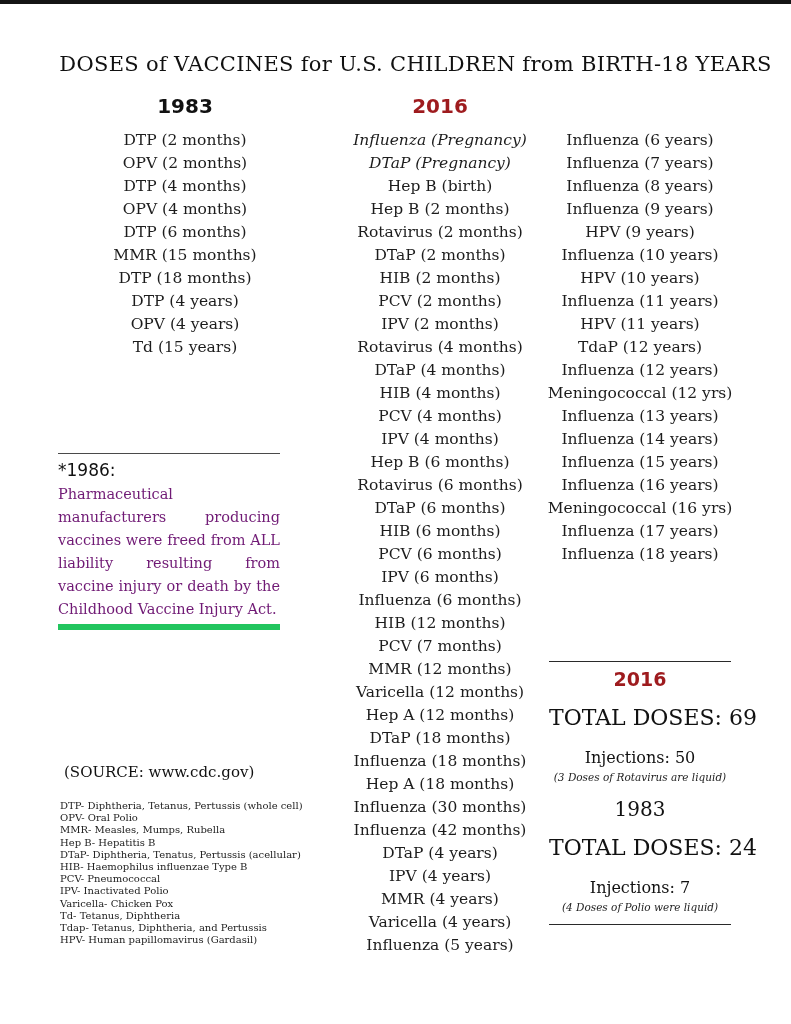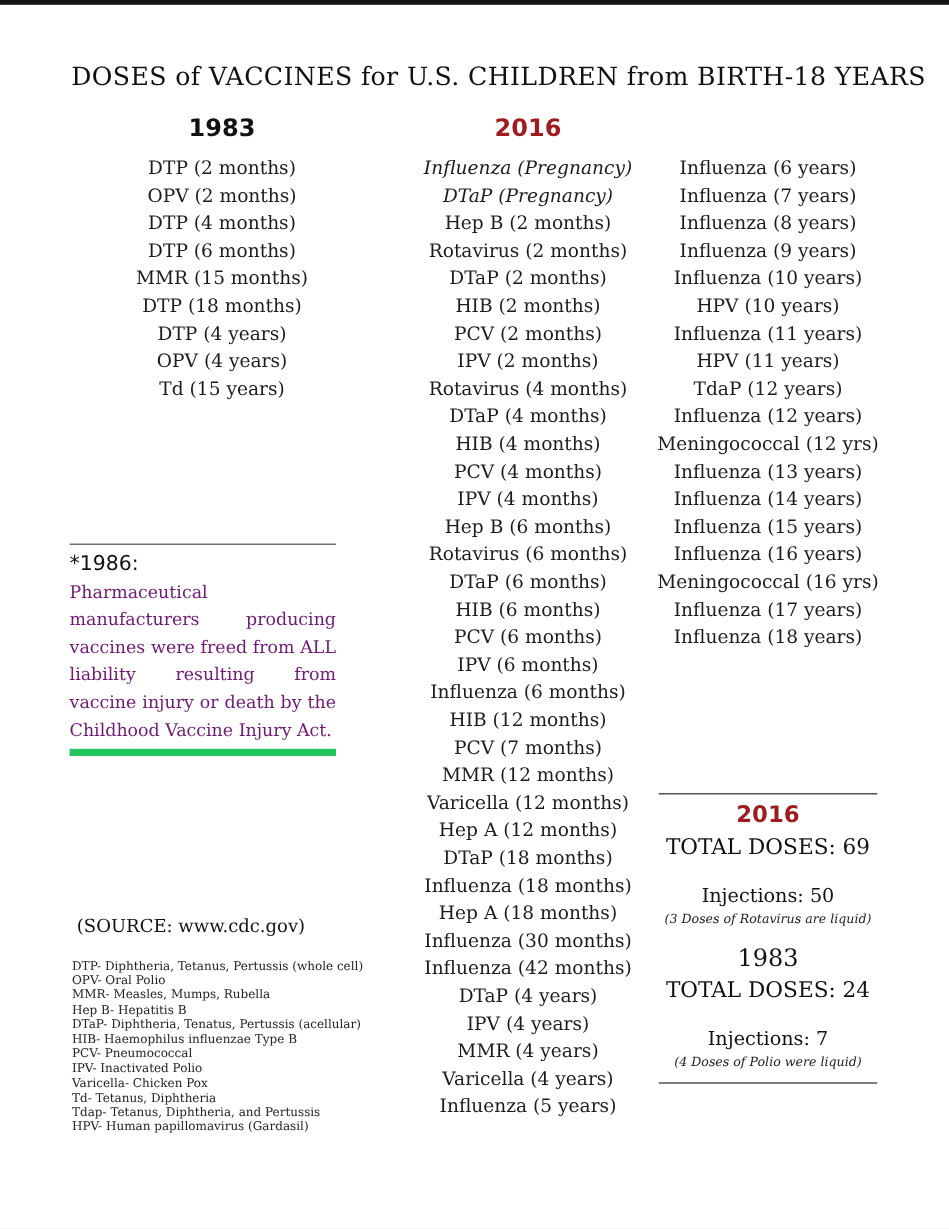--- a/index.html
+++ b/index.html
@@ -80,21 +80,21 @@
     text-align:center;
     padding:5px 0 10px 0;
   }
   .totals .year-2016{
     font-family:"DejaVu Sans", sans-serif;
     font-weight:bold;
     font-size:19px;
     color:var(--accent,#9e1b1e);
     line-height:24px;
   }
-  .totals .total-line{font-size:18px;line-height:21px;margin-top:5px;color:#111;white-space:nowrap;}
+  .totals .total-line{font-size:22px;line-height:21px;margin-top:16px;color:#111;white-space:nowrap;}
   .totals .inj-line{font-size:16px;line-height:20px;margin-top:20px;color:#111;}
   .totals .small-note{font-size:10.5px;font-style:italic;line-height:13px;margin-top:3px;color:#222;white-space:nowrap;}
   .totals .year-1983{
     font-size:20px;line-height:24px;margin-top:13px;color:#111;
   }
 </style>
 </head>
 <body>
 
 <div class="page">
@@ -103,31 +103,33 @@
 
   <div class="title">DOSES of VACCINES for U.S. CHILDREN from BIRTH-18 YEARS</div>
 
   <div class="col-header hdr-1983">1983</div>
   <div class="col-header hdr-2016">2016</div>
 
   <div class="vlist vlist-1983">
       <div>DTP (2 months)</div>
       <div>OPV (2 months)</div>
       <div>DTP (4 months)</div>
+      <div>OPV (4 months)</div>
       <div>DTP (6 months)</div>
       <div>MMR (15 months)</div>
       <div>DTP (18 months)</div>
       <div>DTP (4 years)</div>
       <div>OPV (4 years)</div>
       <div>Td (15 years)</div>
     </div>
 
   <div class="vlist vlist-2016a">
       <div class="italic">Influenza (Pregnancy)</div>
       <div class="italic">DTaP (Pregnancy)</div>
+      <div>Hep B (birth)</div>
       <div>Hep B (2 months)</div>
       <div>Rotavirus (2 months)</div>
       <div>DTaP (2 months)</div>
       <div>HIB (2 months)</div>
       <div>PCV (2 months)</div>
       <div>IPV (2 months)</div>
       <div>Rotavirus (4 months)</div>
       <div>DTaP (4 months)</div>
       <div>HIB (4 months)</div>
       <div>PCV (4 months)</div>
@@ -154,20 +156,21 @@
       <div>MMR (4 years)</div>
       <div>Varicella (4 years)</div>
       <div>Influenza (5 years)</div>
     </div>
 
   <div class="vlist vlist-2016b">
       <div>Influenza (6 years)</div>
       <div>Influenza (7 years)</div>
       <div>Influenza (8 years)</div>
       <div>Influenza (9 years)</div>
+      <div>HPV (9 years)</div>
       <div>Influenza (10 years)</div>
       <div>HPV (10 years)</div>
       <div>Influenza (11 years)</div>
       <div>HPV (11 years)</div>
       <div>TdaP (12 years)</div>
       <div>Influenza (12 years)</div>
       <div>Meningococcal (12 yrs)</div>
       <div>Influenza (13 years)</div>
       <div>Influenza (14 years)</div>
       <div>Influenza (15 years)</div>

